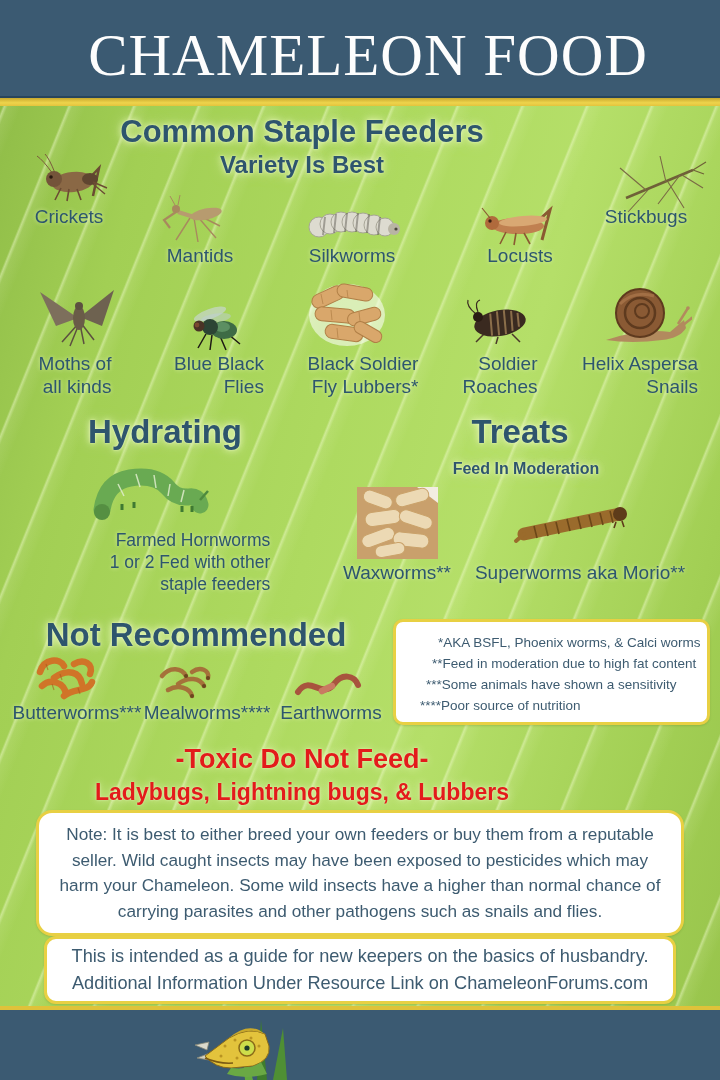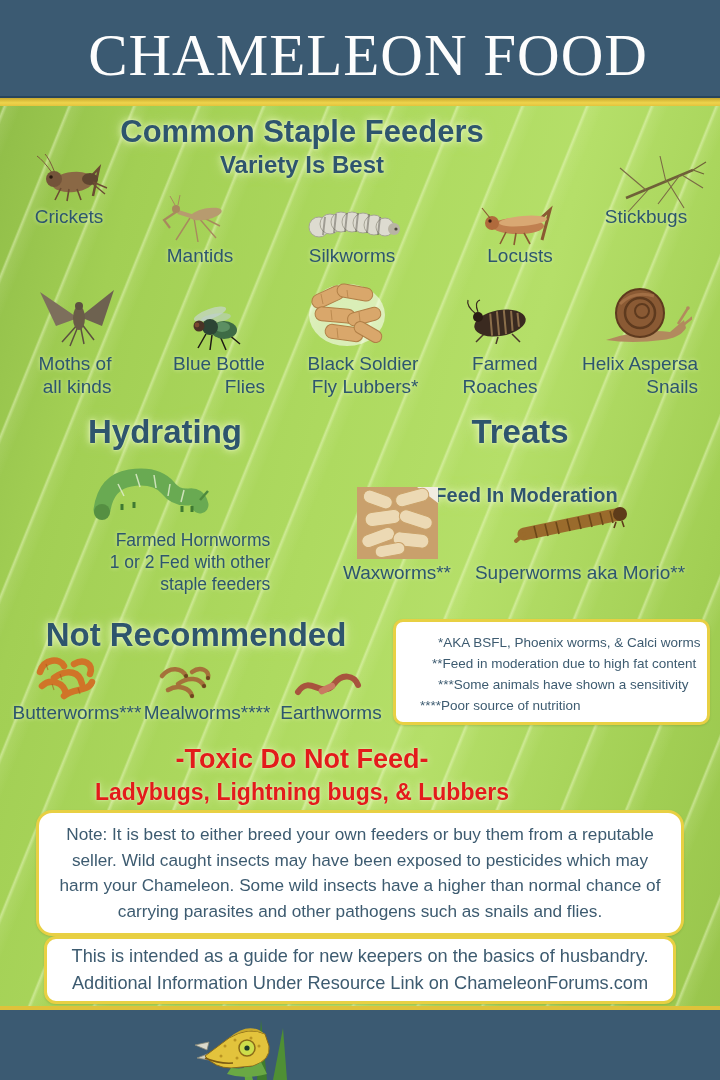--- a/index.html
+++ b/index.html
@@ -23,21 +23,21 @@
   .icon{position:absolute;}
   .icon svg{display:block;}
   .lbl{position:absolute;transform:translateX(-50%);text-align:right;color:#2d566e;font-size:19px;line-height:23px;
     white-space:nowrap;text-shadow:0 0 4px rgba(238,250,200,.7);}
   .lbl span{display:block;}
   .cap{font-size:17.5px;line-height:22px;margin-left:23px;}
   .box{position:absolute;background:#fff;border:3px solid #e8d043;border-radius:12px;box-sizing:border-box;color:#3d5b70;
     box-shadow:0 1px 2px rgba(90,120,40,.25);}
   .fnbox{left:393px;top:619px;width:317px;padding:10px 4px 6px 24px;font-size:13.5px;line-height:21px;border-radius:10px;}
   .fnbox div{white-space:nowrap;}
-  .fn1{margin-left:18px;} .fn2{margin-left:12px;} .fn3{margin-left:18px;} .fn4{margin-left:0;}
+  .fn1{margin-left:18px;} .fn2{margin-left:12px;} .fn3{margin-left:6px;} .fn4{margin-left:0;}
   .note1{left:36px;top:810px;width:648px;padding:9px 20px;font-size:17.2px;line-height:25.5px;text-align:center;border-radius:16px;}
   .note2{left:44px;top:936px;width:632px;padding:4px 12px;font-size:18.2px;line-height:27px;text-align:center;border-radius:12px;}
   .f-gold{position:absolute;left:0;top:1006px;width:720px;height:4px;background:#dfc23a;}
   .footer{position:absolute;left:0;top:1010px;width:720px;height:70px;background:#3b5a72;}
 </style>
 </head>
 <body>
 
 <div class="poster">
 
@@ -169,39 +169,39 @@
       <circle cx="50" cy="27" r="7" fill="none" stroke="#5e3a1e" stroke-width="2"></circle>
       <path d="M28,20 Q42,6 62,12" stroke="#a8744a" stroke-width="3" fill="none" opacity="0.8"></path>
     </svg>
   </div>
 
   <div class="lbl" style="left:75px;top:352px">
     <span>Moths of</span>
     <span>all kinds</span>
   </div>
   <div class="lbl" style="left:219px;top:352px">
-    <span>Blue Bottle</span>
+    <span>Blue Black</span>
     <span>Flies</span>
   </div>
   <div class="lbl" style="left:363px;top:352px">
     <span>Black Soldier</span>
     <span>Fly Lubbers*</span>
   </div>
   <div class="lbl" style="left:500px;top:352px">
-    <span>Farmed</span>
+    <span>Soldier</span>
     <span>Roaches</span>
   </div>
   <div class="lbl" style="left:640px;top:352px">
     <span>Helix Aspersa</span>
     <span>Snails</span>
   </div>
 
   <div class="h-section" style="left:165px;top:413px">Hydrating</div>
   <div class="h-section" style="left:520px;top:413px">Treats</div>
-  <div class="h-section" style="left:526px;top:484px;font-size:20px">Feed In Moderation</div>
+  <div class="h-section" style="left:526px;top:460px;font-size:16px">Feed In Moderation</div>
 
   <div class="icon" style="left:88px;top:460px">
     <svg width="122" height="66" viewBox="0 0 122 66">
       <path d="M14,50 Q18,22 42,18 Q68,14 80,28 Q88,38 100,37 Q110,35 112,45" stroke="#69aa52" stroke-width="17" fill="none" stroke-linecap="round"></path>
       <path d="M112,40 L120,31" stroke="#4e8a3e" stroke-width="2.5"></path>
       <path d="M30,24 L36,36 M48,14 L52,27 M66,15 L68,28 M82,24 L80,36 M96,30 L93,42" stroke="#dfeccc" stroke-width="1.5" opacity="0.85"></path>
       <circle cx="14" cy="52" r="8" fill="#558f42"></circle>
       <path d="M34,44 L34,50 M46,42 L46,48 M94,46 L94,52 M104,46 L104,52" stroke="#3f7a32" stroke-width="3"></path>
     </svg>
   </div>

